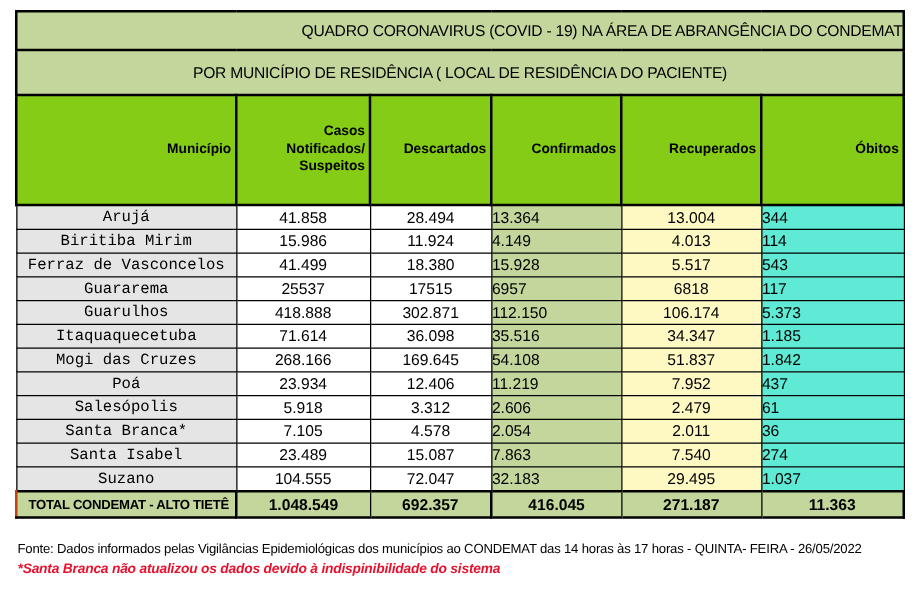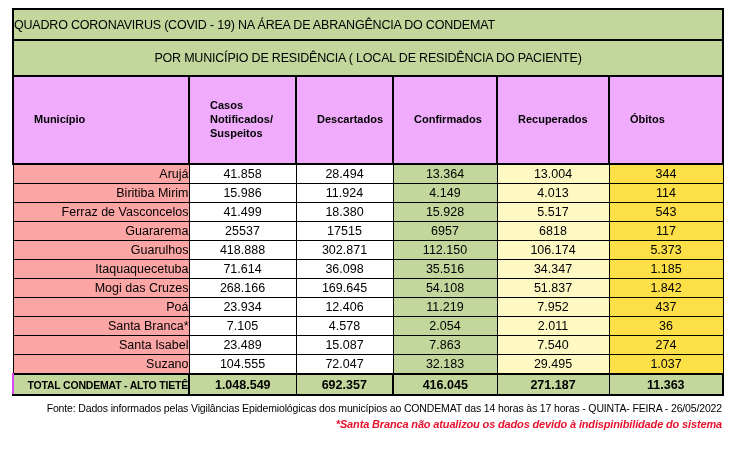--- a/index.html
+++ b/index.html
@@ -34,128 +34,126 @@
   table.quadro td, table.quadro th {
     border: 1px solid #000000;
     padding: 0;
     font-weight: normal;
     vertical-align: middle;
   }
 
   
   .title-band {
     background: #c3d69b;
-    text-align: left;
+    text-align: right;
     font-weight: bold;
     font-size: 12.5px;
     letter-spacing: -0.2px;
     height: 29px;
     border: 2px solid #000000 !important;
   }
   .subtitle-band {
     background: #c3d69b;
     text-align: center;
     font-weight: bold;
     font-size: 12.5px;
     letter-spacing: -0.2px;
     height: 34px;
     border: 2px solid #000000 !important;
   }
 
   
   tr.colhead td {
-    background: #f0abfc;
-    text-align: left;
+    background: #84cc16;
+    text-align: right;
     font-weight: bold;
     font-size: 11px;
     height: 86px;
     line-height: 1.25;
     border-left: 2px solid #000000;
     border-right: 2px solid #000000;
     border-top: 2px solid #000000;
     border-bottom: 2px solid #000000;
-    padding: 0 20px;
+    padding: 0 3px;
   }
 
   
   tr.datarow td {
     height: 18px;
     font-size: 12.5px;
     border-top: 1px solid #000000;
     border-bottom: 1px solid #000000;
   }
   td.c-mun {
-    text-align: right;
+    text-align: center;
     padding-left: 4px;
-    background: #fca5a5;
+    background: #e5e5e5;
     border-left: 2px solid #000000;
     border-right: 2px solid #000000;
+    font-family: Liberation Mono, monospace;
   }
   td.c-not {
     text-align: center;
     background: #ffffff;
     border-left: 2px solid #000000;
     border-right: 1px solid #000000;
   }
   td.c-des {
     text-align: center;
     background: #ffffff;
     border-left: 1px solid #000000;
     border-right: 2px solid #000000;
   }
   td.c-con {
-    text-align: center;
     background: #c3d69b;
     border-left: 2px solid #000000;
     border-right: 1px solid #000000;
   }
   td.c-rec {
     text-align: center;
     background: #fef9c3;
     border-left: 1px solid #000000;
     border-right: 1px solid #000000;
   }
   td.c-obi {
-    text-align: center;
-    background: #fde047;
+    background: #5eead4;
     border-left: 1px solid #000000;
     border-right: 2px solid #000000;
   }
 
   
   tr.totalrow td {
     background: #c3d69b;
     font-weight: bold;
     height: 19px;
     font-size: 12.5px;
     border-top: 2px solid #000000;
     border-bottom: 2px solid #000000;
   }
   tr.totalrow td.t-label {
-    text-align: right;
+    text-align: center;
     padding-left: 4px;
     font-size: 10.5px;
     letter-spacing: -0.2px;
-    border-left: 2px solid #d946ef;
+    border-left: 2px solid #c2410c;
     border-right: 2px solid #000000;
   }
   tr.totalrow td.t-num {
     text-align: center;
     border-left: 1px solid #000000;
     border-right: 1px solid #000000;
   }
   tr.totalrow td.t-first { border-left: 2px solid #7f1d1d; }
   tr.totalrow td.t-split { border-right: 2px solid #000000; }
   tr.totalrow td.t-last  { border-right: 2px solid #000000; }
 
   
   .notes {
-    margin-top: 4px;
+    margin-top: 16px;
     padding-left: 2px;
-    text-align: right;
   }
   .note {
     font-size: 10.5px;
     line-height: 1.55;
     letter-spacing: -0.15px;
     white-space: nowrap;
   }
   .note-source { color: #000000; }
   .note-res {
     color: #e8112d;
@@ -260,20 +258,28 @@
           <td class="c-rec">51.837</td>
           <td class="c-obi">1.842</td>
         </tr>
         <tr class="datarow">
           <td class="c-mun">Poá</td>
           <td class="c-not">23.934</td>
           <td class="c-des">12.406</td>
           <td class="c-con">11.219</td>
           <td class="c-rec">7.952</td>
           <td class="c-obi">437</td>
+        </tr>
+        <tr class="datarow">
+          <td class="c-mun">Salesópolis</td>
+          <td class="c-not">5.918</td>
+          <td class="c-des">3.312</td>
+          <td class="c-con">2.606</td>
+          <td class="c-rec">2.479</td>
+          <td class="c-obi">61</td>
         </tr>
         <tr class="datarow">
           <td class="c-mun">Santa Branca*</td>
           <td class="c-not">7.105</td>
           <td class="c-des">4.578</td>
           <td class="c-con">2.054</td>
           <td class="c-rec">2.011</td>
           <td class="c-obi">36</td>
         </tr>
         <tr class="datarow">

